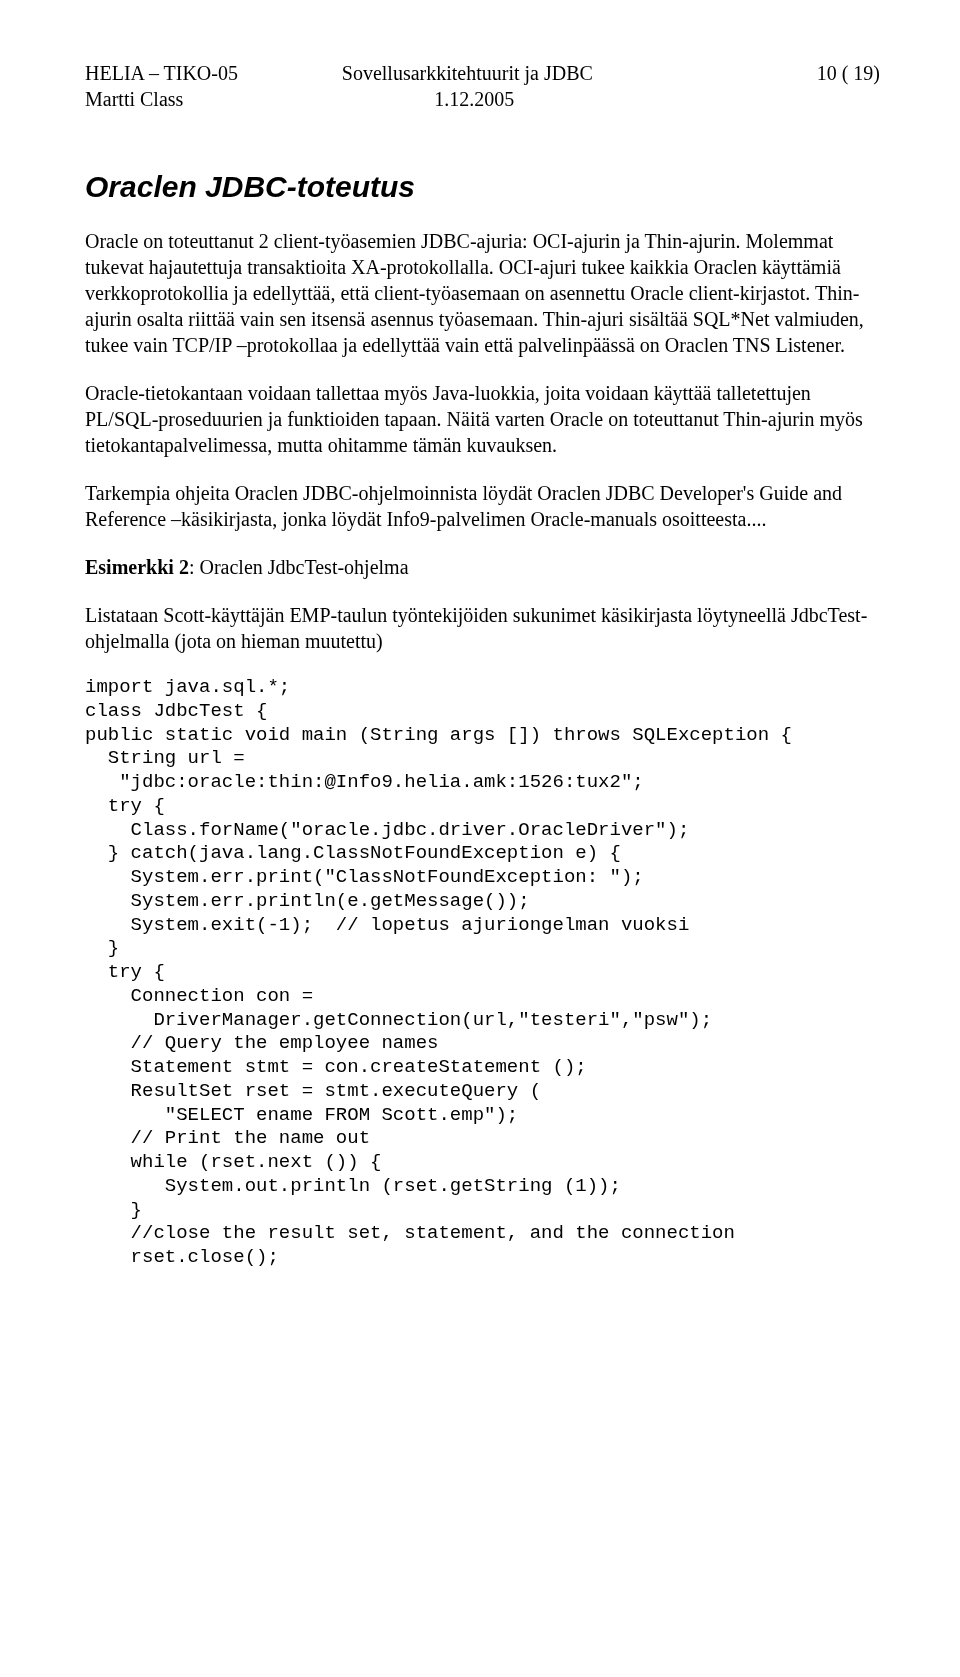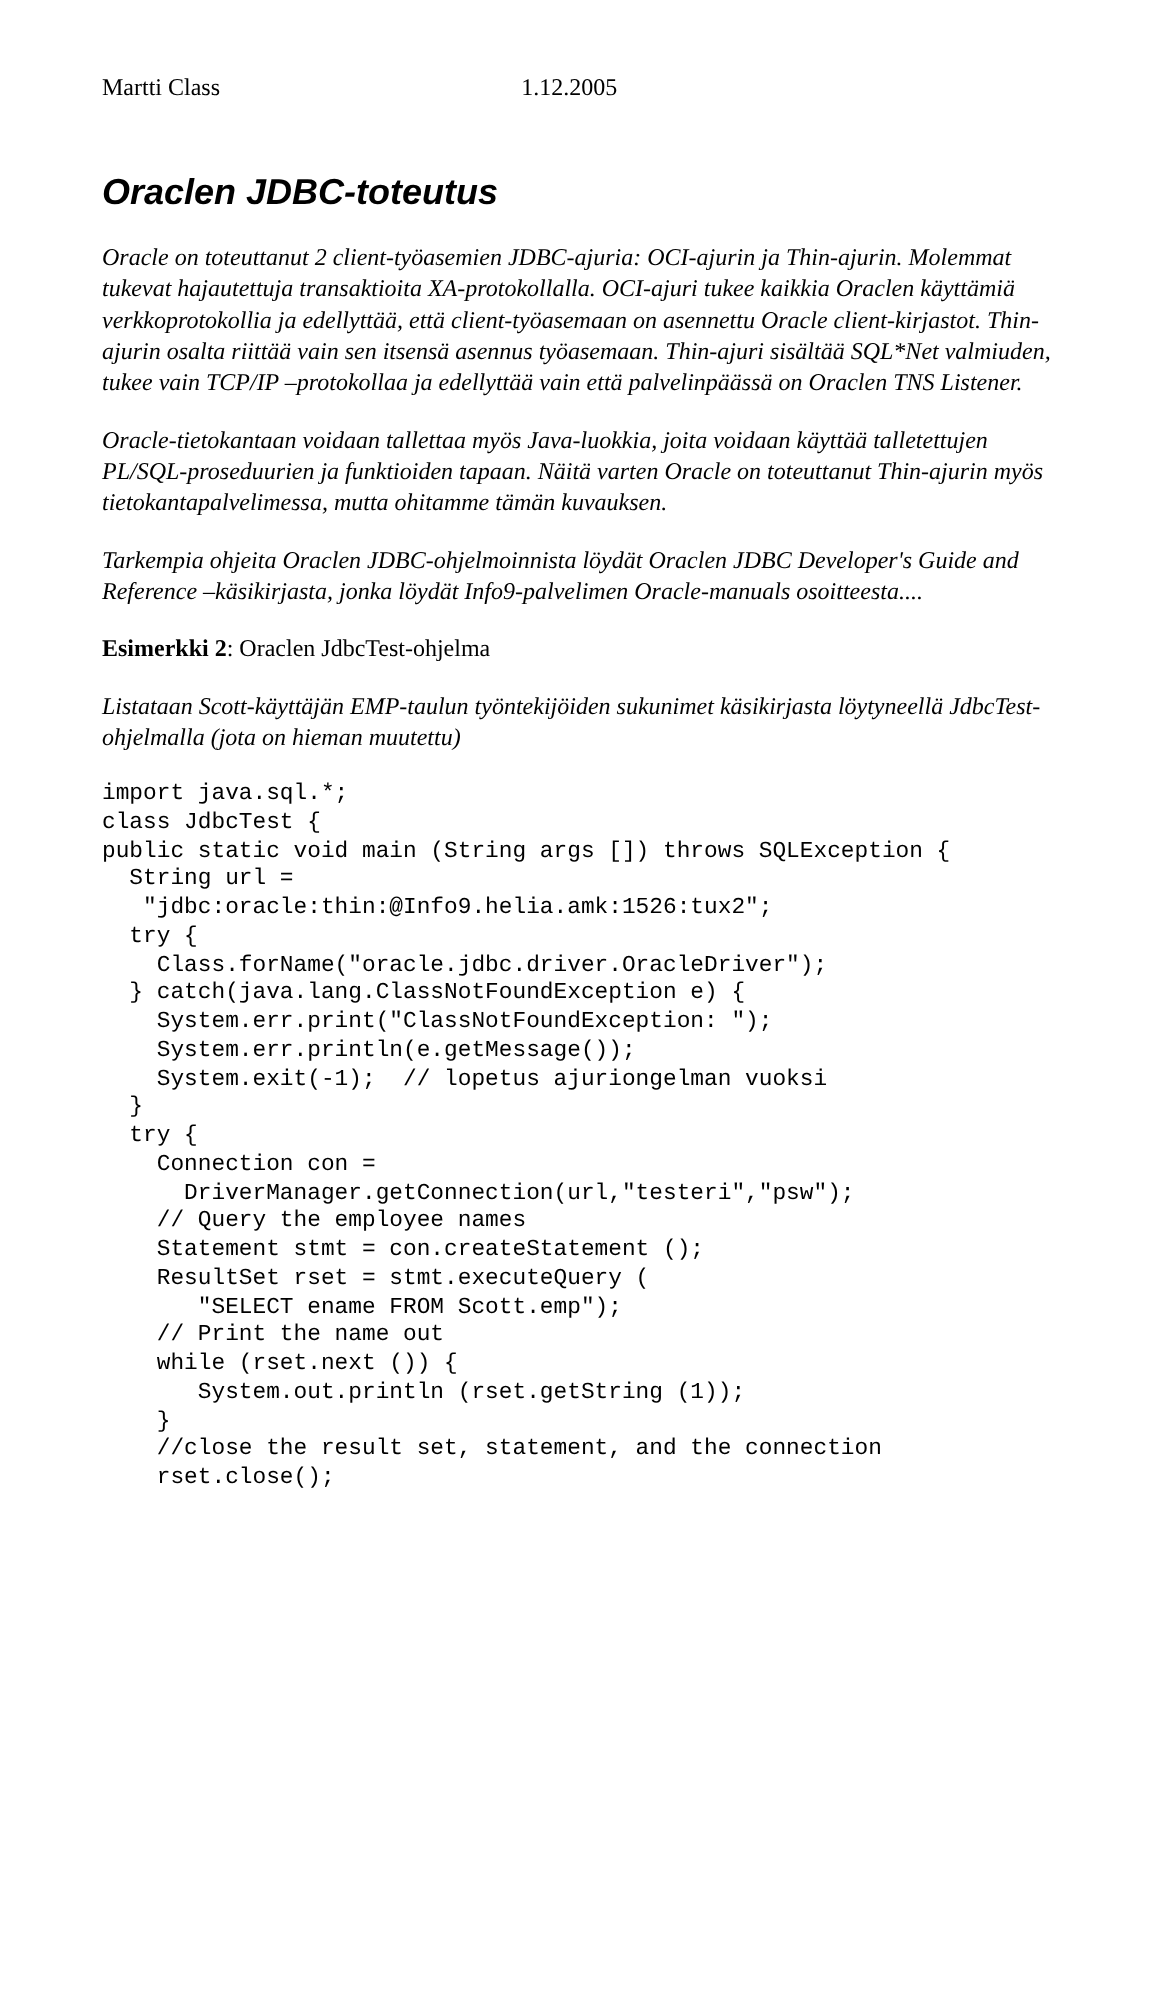--- a/index.html
+++ b/index.html
@@ -24,38 +24,42 @@
   .h-title {
     font-weight: bold;
     font-style: italic;
     font-family: Arial, Helvetica, sans-serif;
     font-size: 30px;
     margin-bottom: 22px;
   }
   p {
     margin: 0 0 22px 0;
     text-align: left;
-    font-style: italic;
   }
   .example-label {
     margin-bottom: 22px;
     margin-top: 16px;
   }
   .example-label .b { font-weight: bold; }
   .code {
     font-family: "Courier New", Courier, monospace;
     font-size: 19px;
     white-space: pre;
     line-height: 1.25;
   }
 </style>
 </head>
 <body>
 
 <div class="header-block">
+  <div class="header-row">
+    <span>HELIA – TIKO-05</span>
+    <span style="position:relative; left:-60px;">Sovellusarkkitehtuurit ja JDBC</span>
+    <span>10 ( 19)</span>
+  </div>
   <div class="header-row" style="width:54%;">
     <span>Martti Class</span>
     <span>1.12.2005</span>
   </div>
 </div>
 
 <div class="h-title">Oraclen JDBC-toteutus</div>
 
 <p>Oracle on toteuttanut 2 client-työasemien JDBC-ajuria: OCI-ajurin ja Thin-ajurin. Molemmat tukevat hajautettuja transaktioita XA-protokollalla.  OCI-ajuri tukee kaikkia Oraclen käyttämiä verkkoprotokollia ja edellyttää, että client-työasemaan on asennettu Oracle client-kirjastot. Thin-ajurin osalta riittää vain sen itsensä asennus työasemaan. Thin-ajuri sisältää SQL*Net valmiuden, tukee vain TCP/IP –protokollaa ja edellyttää vain että palvelinpäässä on Oraclen TNS  Listener.</p>
 <p>Oracle-tietokantaan voidaan tallettaa myös Java-luokkia, joita voidaan käyttää talletettujen PL/SQL-proseduurien ja funktioiden tapaan.  Näitä varten Oracle on toteuttanut Thin-ajurin myös tietokantapalvelimessa, mutta ohitamme tämän kuvauksen.</p>

